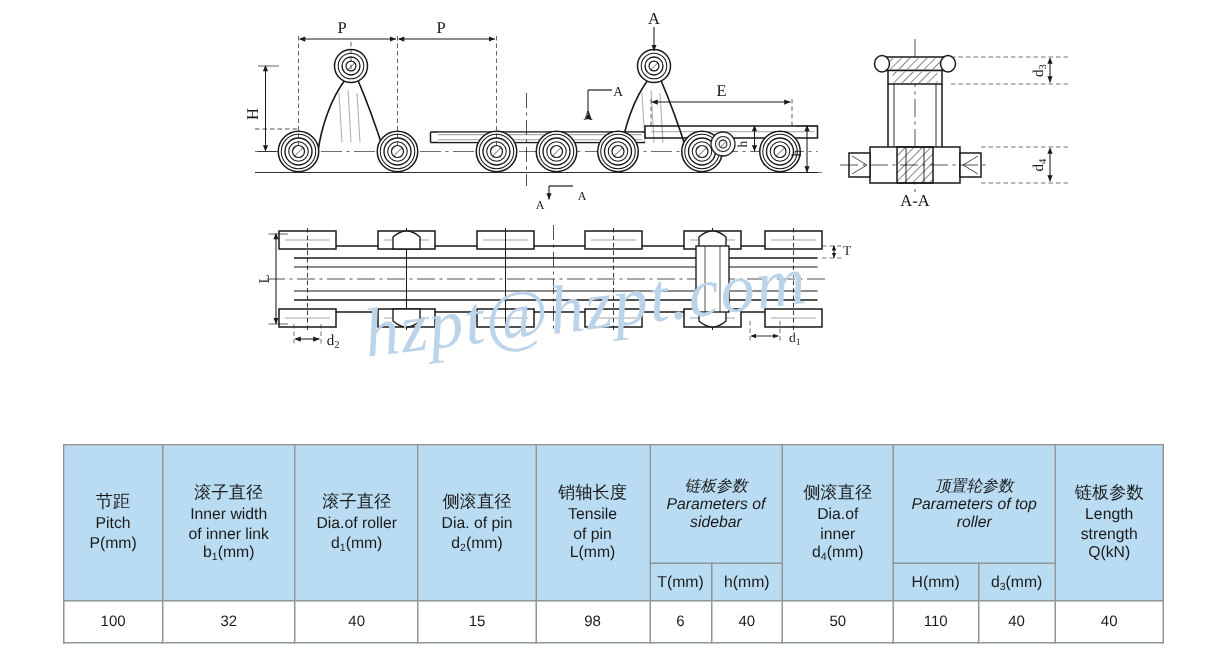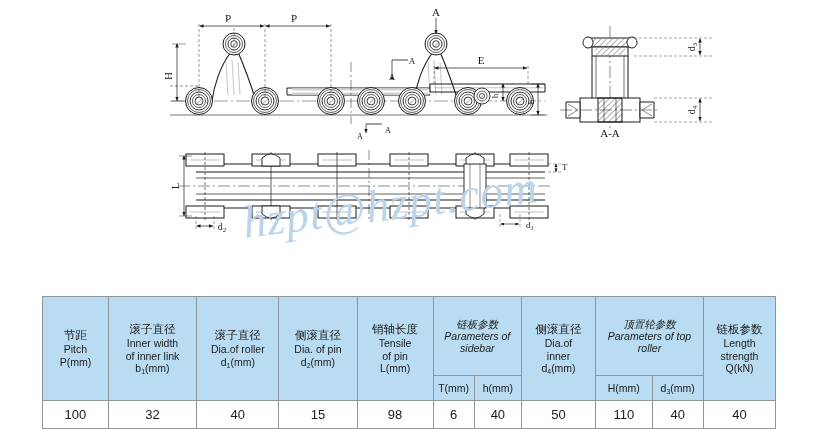--- a/index.html
+++ b/index.html
@@ -72,21 +72,21 @@
     height: 23px;
   }
   td.grp {
     background: #b9dcf2;
     font-size: 10.5px;
     height: 74px;
     font-style: italic;
   }
   td.val {
     background: #ffffff;
-    font-size: 13px;
+    font-size: 10px;
     height: 28px;
   }
   sub {
     font-size: 7px;
     vertical-align: baseline;
     position: relative;
     top: 2px;
   }
 </style>
 </head>

